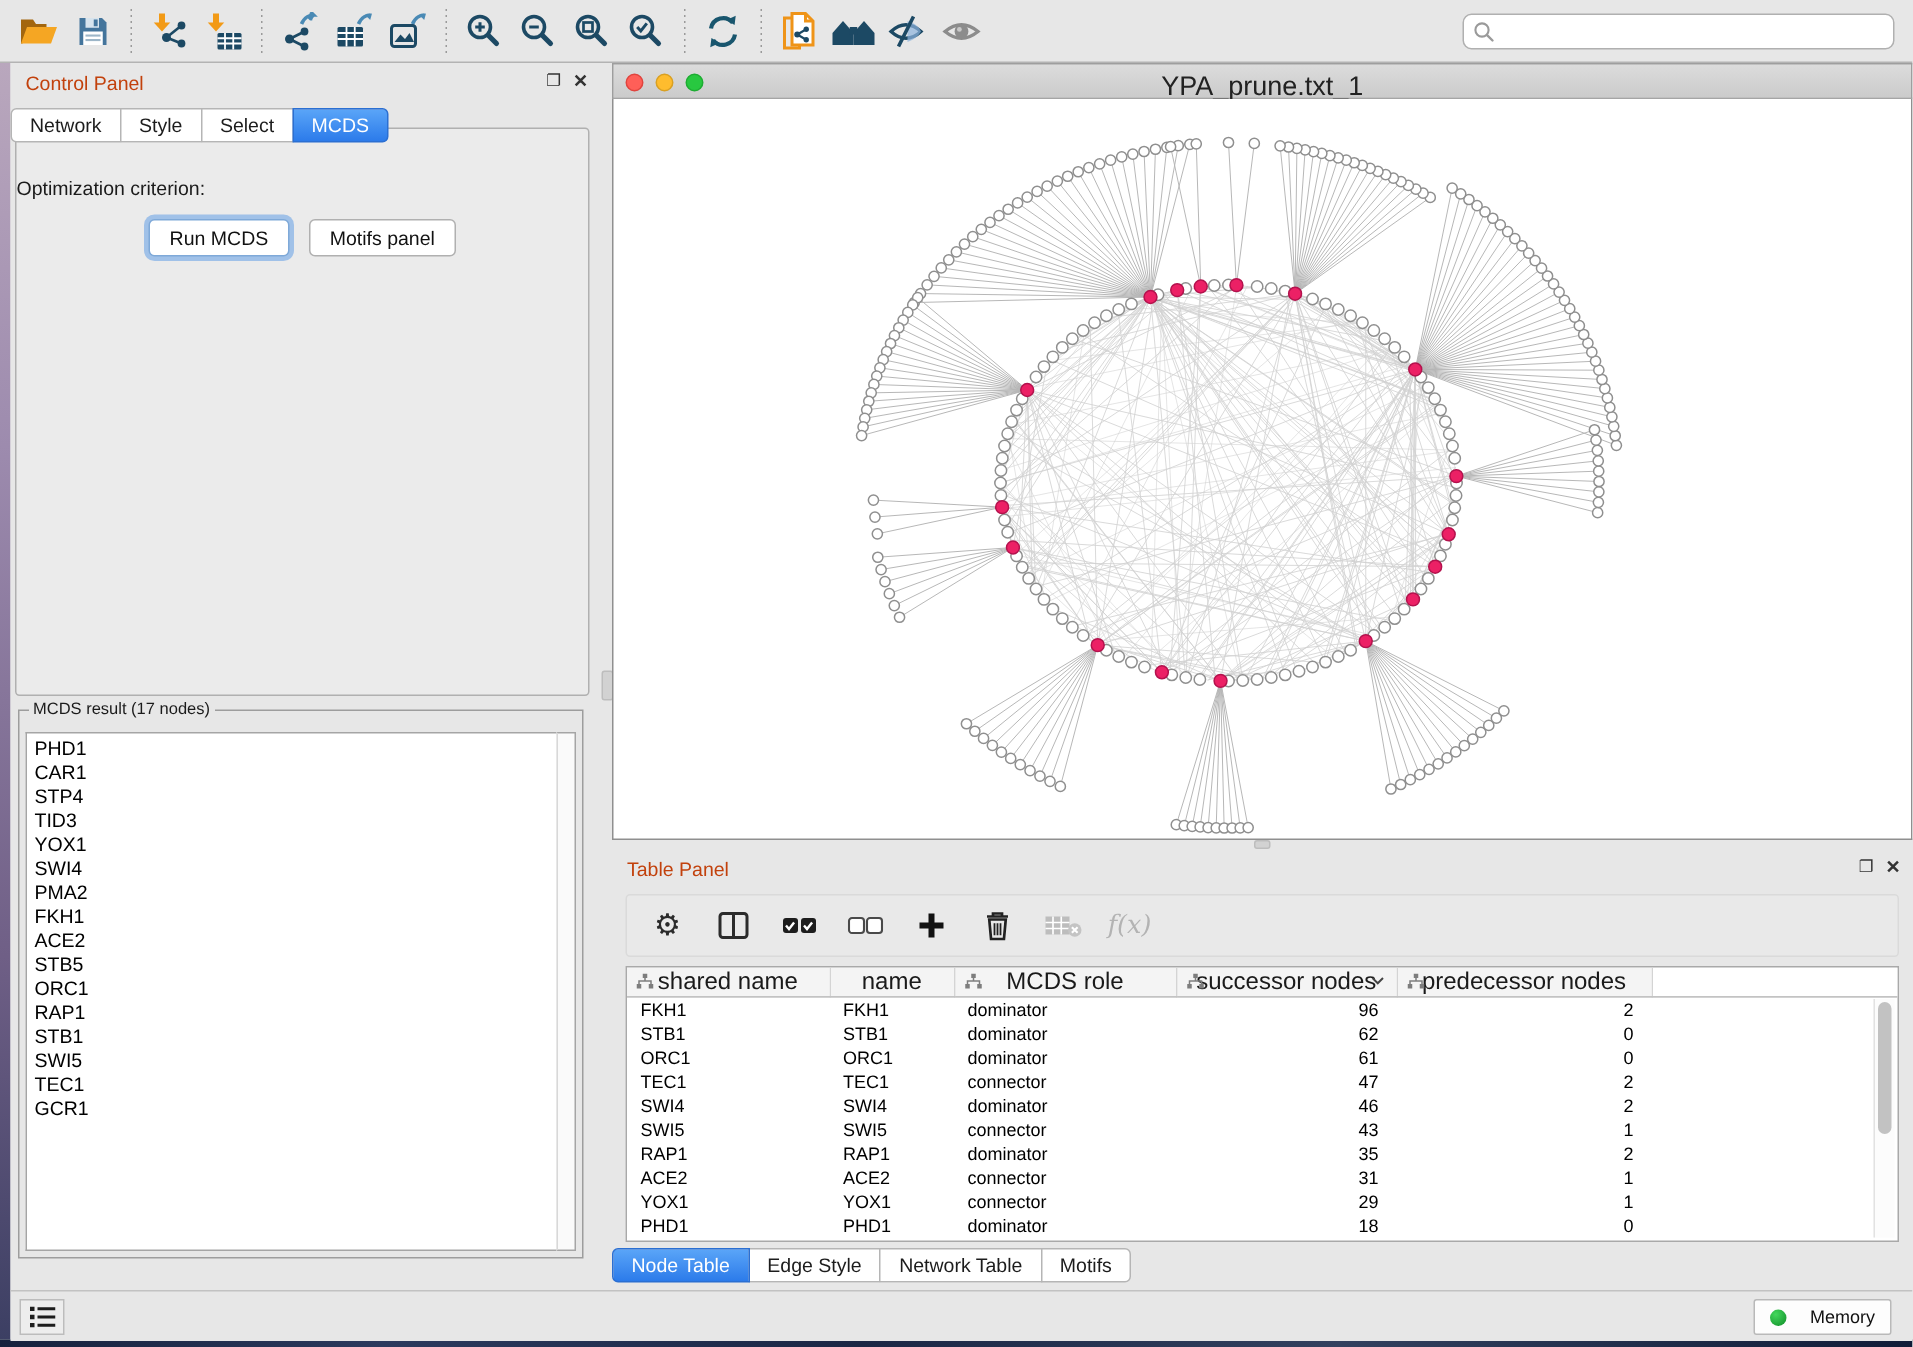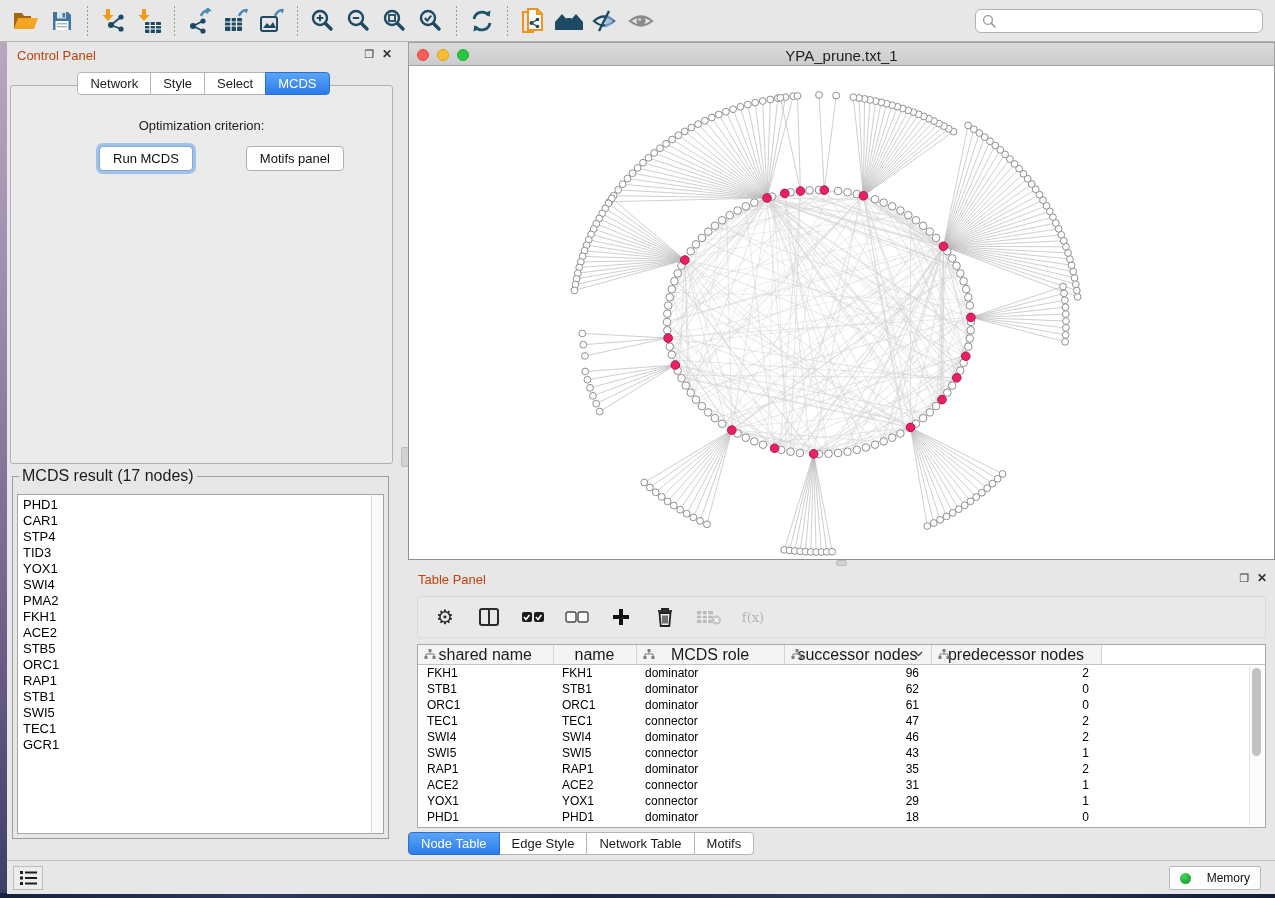--- a/index.html
+++ b/index.html
@@ -30,66 +30,66 @@
   .win-btn{position:absolute;top:5px;font-size:12px;color:#333;cursor:default;line-height:14px;}
   .win-btn.float{right:26px;font-size:11px;}
   .win-btn.close{right:8px;font-weight:bold;}
   
   .seg{display:flex;}
   .seg-btn{background:#fff;border:1px solid #b5b5b5;margin-left:-1px;padding:3px 12px;
     font-size:13px;color:#1c1c1c;font-family:"Liberation Sans",sans-serif;position:relative;}
   .seg-btn:first-child{border-radius:4px 0 0 4px;margin-left:0;}
   .seg-btn:last-child{border-radius:0 4px 4px 0;}
   .seg-btn.active{background:linear-gradient(#5aa5f8,#2c7bea);color:#fff;border-color:#2b6fd2;z-index:2;}
-  .ctl-tabs{position:absolute;top:30px;left:0;right:0;display:flex;justify-content:center;z-index:3;}
+  .ctl-tabs{position:absolute;top:30px;left:0;right:0;display:flex;z-index:3;}
   .ctl-content{position:absolute;top:43px;left:3px;right:7px;height:377px;
     background:#ebebeb;border:1px solid #b0b0b0;border-radius:3px;}
-  .opt-label{margin-top:32px;text-align:center;font-size:13px;color:#1b1b1b;}
+  .opt-label{margin-top:32px;font-size:13px;color:#1b1b1b;}
   .sel{position:relative;margin:11px 36px 0 36px;height:24px;background:#fff;
     border:1px solid #b7b7b7;border-radius:5px;box-shadow:0 1px 0 rgba(255,255,255,.7);}
   .sel-value{position:absolute;left:10px;top:4px;font-size:13px;color:#111;white-space:nowrap;}
   .sel-spin{position:absolute;right:1px;top:1px;width:19px;height:20px;border-radius:0 4px 4px 0;
     background:linear-gradient(#72b3f9,#2d7cea);display:flex;align-items:center;justify-content:center;}
   .btn-row{margin-top:13px;display:flex;justify-content:center;gap:13px;}
   .btn{background:#fff;border:1px solid #b0b0b0;border-radius:4px;padding:4px 13px;
-    font-size:13px;color:#111;font-family:"Liberation Sans",sans-serif;margin-left:40px;}
+    font-size:13px;color:#111;font-family:"Liberation Sans",sans-serif;}
   .btn.focus{box-shadow:0 0 0 3px rgba(110,165,230,.6);border-color:#7fa9d8;}
   .mcds-result{position:absolute;left:5px;right:11px;top:425px;height:370px;
     border:1px solid #9d9d9d;margin:0;padding:0;background:transparent;}
-  .mcds-result legend{font-size:16px;color:#1b1b1b;margin-left:6px;padding:0 3px;}
+  .mcds-result legend{font-size:11px;color:#1b1b1b;margin-left:6px;padding:0 3px;}
   .result-list{position:absolute;left:4px;right:17px;top:9px;bottom:4px;background:#fff;
     border:1px solid #a5a5a5;border-right:none;overflow:hidden;padding-top:2px;}
   .result-item{font-size:13px;line-height:16px;padding-left:5px;color:#000;}
   .result-scrollbar{position:absolute;right:4px;top:9px;bottom:4px;width:13px;background:#fafafa;
     border:1px solid #a5a5a5;border-left:1px solid #d8d8d8;box-sizing:border-box;}
   .vsplit{left:400px;top:42px;width:8px;height:818px;background:#e7e7e7;}
   .vhandle{position:absolute;left:1px;top:405px;width:6px;height:18px;background:#d2d2d2;
     border:1px solid #bdbdbd;border-radius:2px;}
   
   .net-window{left:408px;top:42px;width:867px;height:518px;}
   .net-titlebar{position:absolute;left:0;top:0;right:0;height:24px;
     background:linear-gradient(#dcdcdc,#cbcbcb);border:1px solid #9e9e9e;border-bottom:1px solid #a5a5a5;box-sizing:border-box;}
   .tl{position:absolute;top:6px;width:12px;height:12px;border-radius:50%;}
   .tl.red{left:8px;background:#ff5f58;border:1px solid #e0443e;box-sizing:border-box;}
   .tl.yellow{left:28px;background:#febc2e;border:1px solid #d9a022;box-sizing:border-box;}
   .tl.green{left:48px;background:#28c840;border:1px solid #1dad32;box-sizing:border-box;}
-  .net-title{position:absolute;left:0;right:0;top:4px;text-align:center;font-size:15px;color:#222;}
+  .net-title{position:absolute;left:0;right:0;top:4px;text-align:center;font-size:18px;color:#222;}
   .net-canvas{position:absolute;left:0;top:24px;width:867px;height:494px;background:#fff;
     border:1px solid #8f8f8f;border-top:none;box-sizing:border-box;overflow:hidden;}
   .hsplit{left:408px;top:560px;width:867px;height:6px;background:#e7e7e7;}
   .hhandle{position:absolute;left:428px;top:0;width:11px;height:6px;background:#d2d2d2;
     border:1px solid #bdbdbd;border-radius:2px;box-sizing:border-box;}
   
   .table-panel{left:408px;top:566px;width:867px;height:294px;background:#e7e7e7;}
   .table-toolbar{position:absolute;left:9px;right:9px;top:30px;height:42px;background:#e9e9e9;
     border:1px solid #dadada;border-radius:3px;display:flex;align-items:center;gap:14px;padding-left:12px;box-sizing:border-box;}
   .tt-btn{width:30px;height:32px;border:none;background:transparent;display:flex;
     align-items:center;justify-content:center;padding:0;}
   .gear-glyph{font-size:20px;color:#2b2b2b;line-height:20px;}
-  .fx-glyph{font-family:"DejaVu Serif",serif;font-size:13px;color:#b3b3b3;}
+  .fx-glyph{font-family:"DejaVu Serif",serif;font-style:italic;font-size:17px;color:#b3b3b3;}
   .table-wrap{position:absolute;left:9px;right:9px;top:78px;height:184px;background:#fff;
     border:1px solid #a9a9a9;box-sizing:border-box;overflow:hidden;}
   table.node-table{border-collapse:collapse;table-layout:fixed;width:100%;}
   .node-table th{height:19px;background:#f4f4f4;border-right:1px solid #d4d4d4;
     border-bottom:1px solid #c3c3c3;font-weight:normal;font-size:16px;color:#1a1a1a;
     position:relative;text-align:center;padding:0;}
   .node-table th.filler{background:#fff;border-right:none;}
   .node-table th .hicon{position:absolute;left:6px;top:4px;}
   .node-table th .sort{position:absolute;right:8px;top:6px;}
   .node-table td{font-size:12px;color:#000;height:16px;padding:0 0 0 9px;white-space:nowrap;overflow:hidden;}

